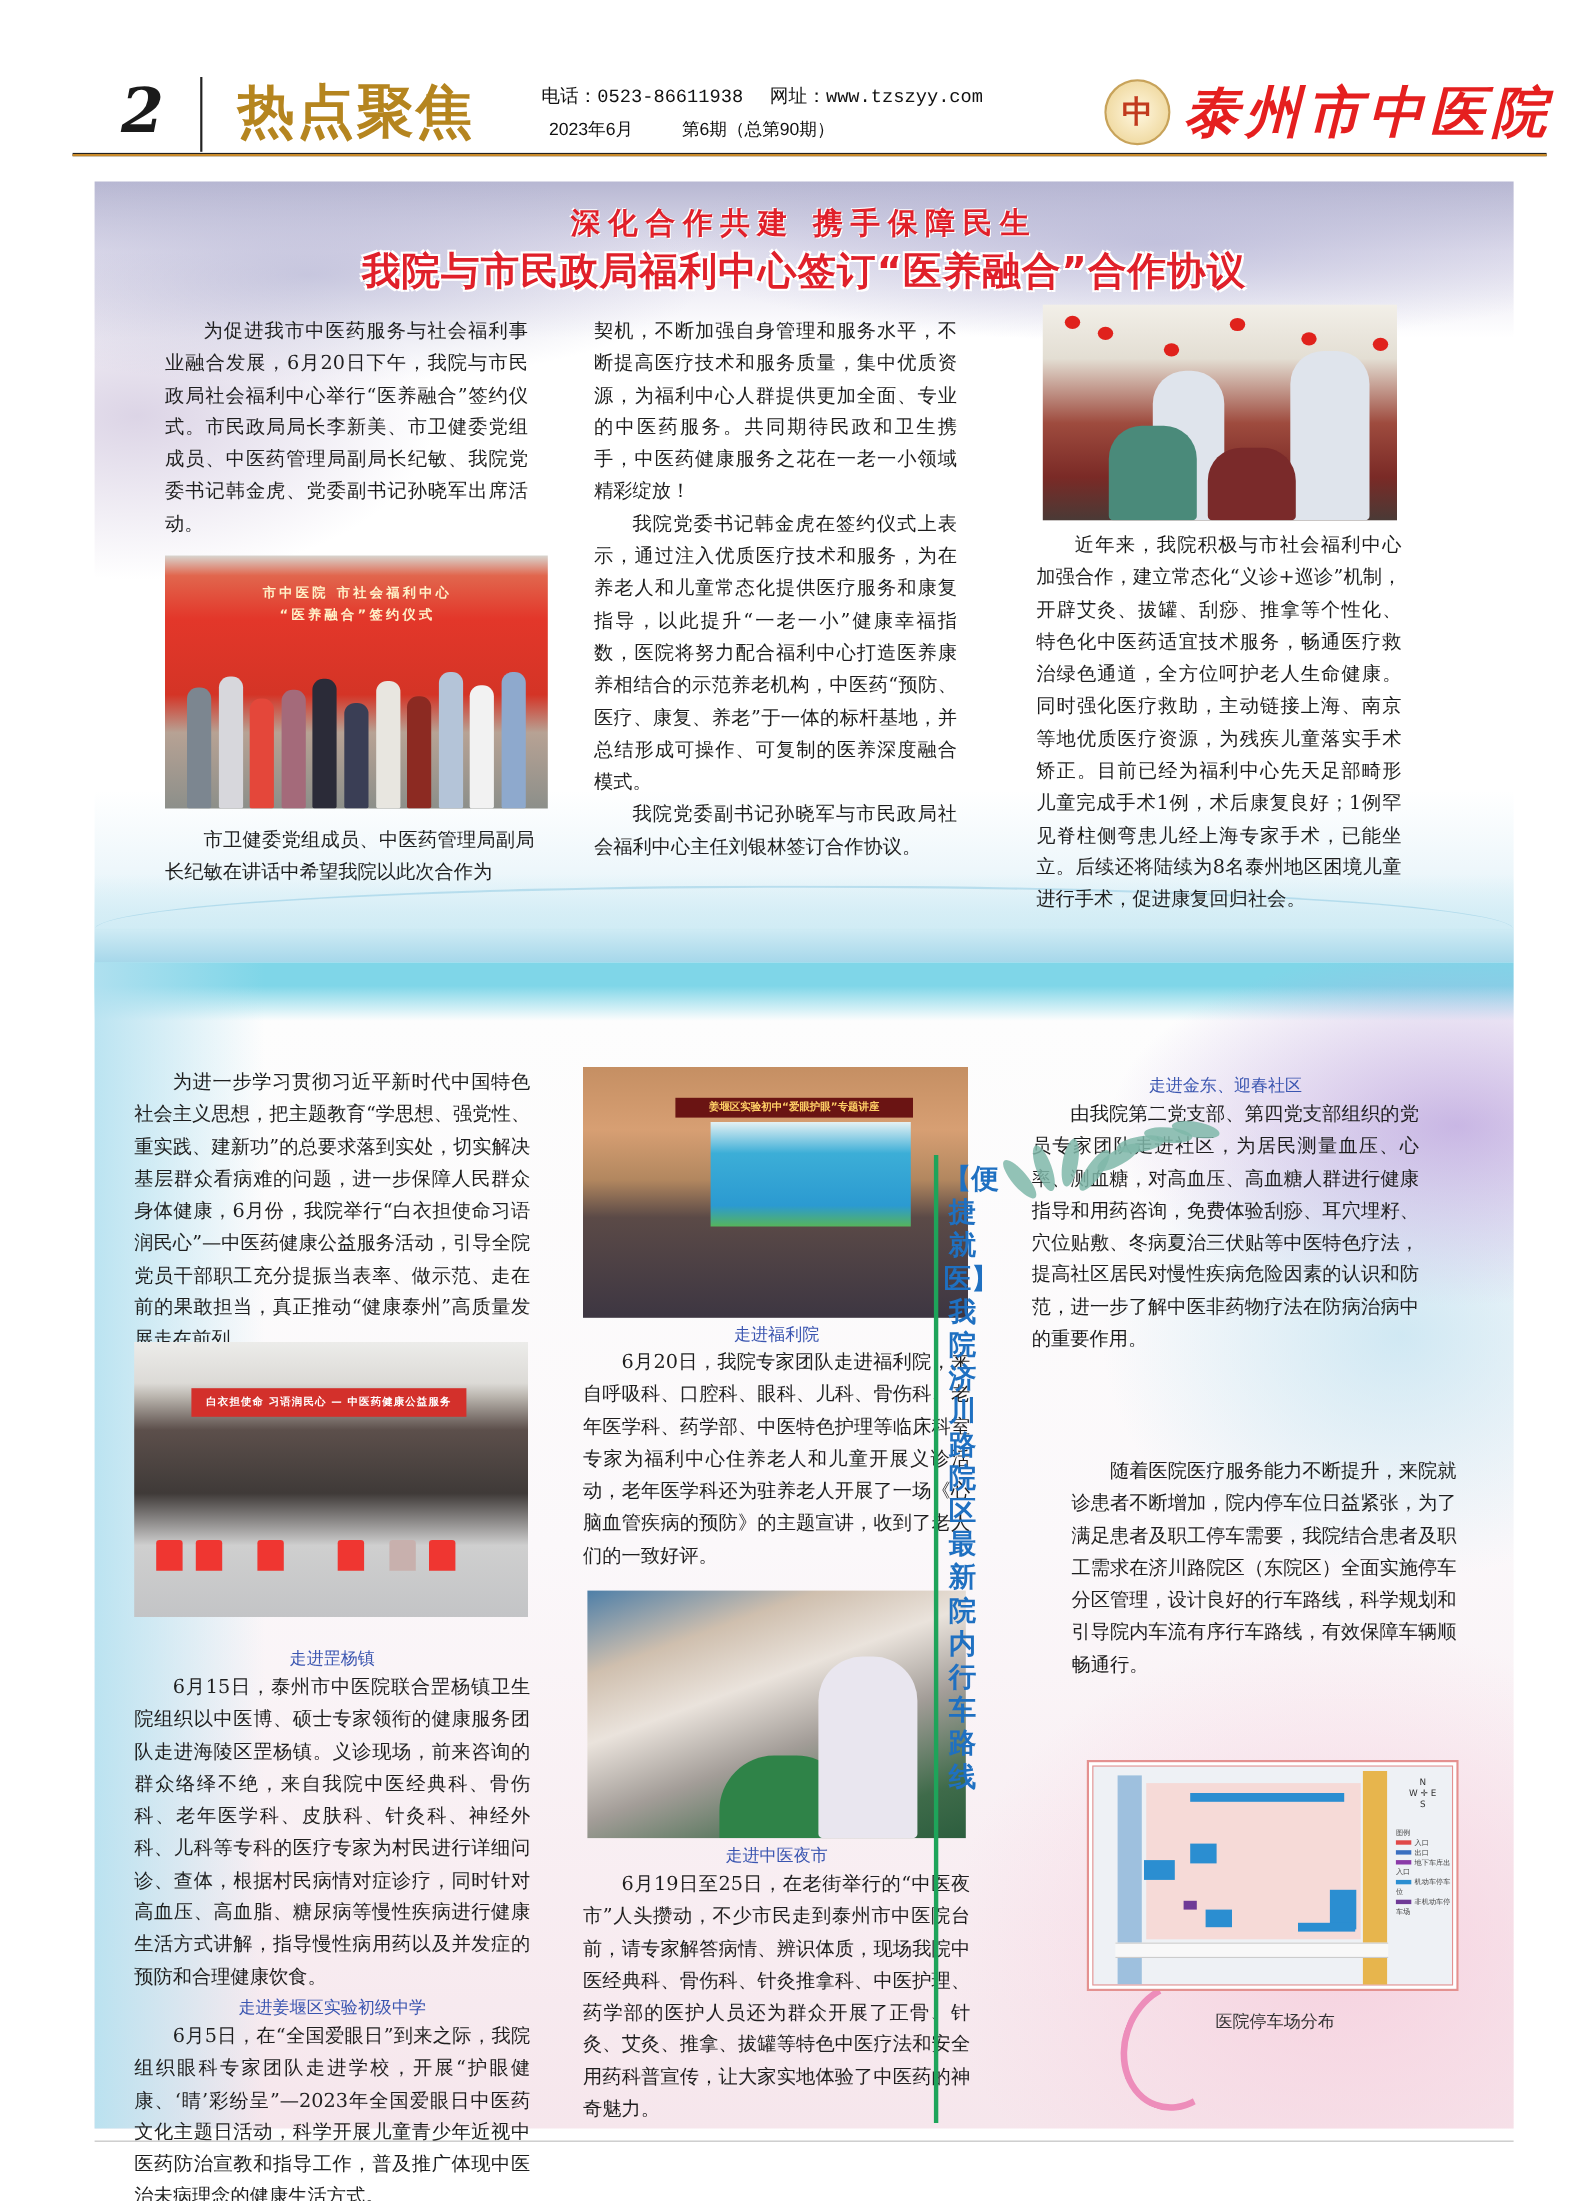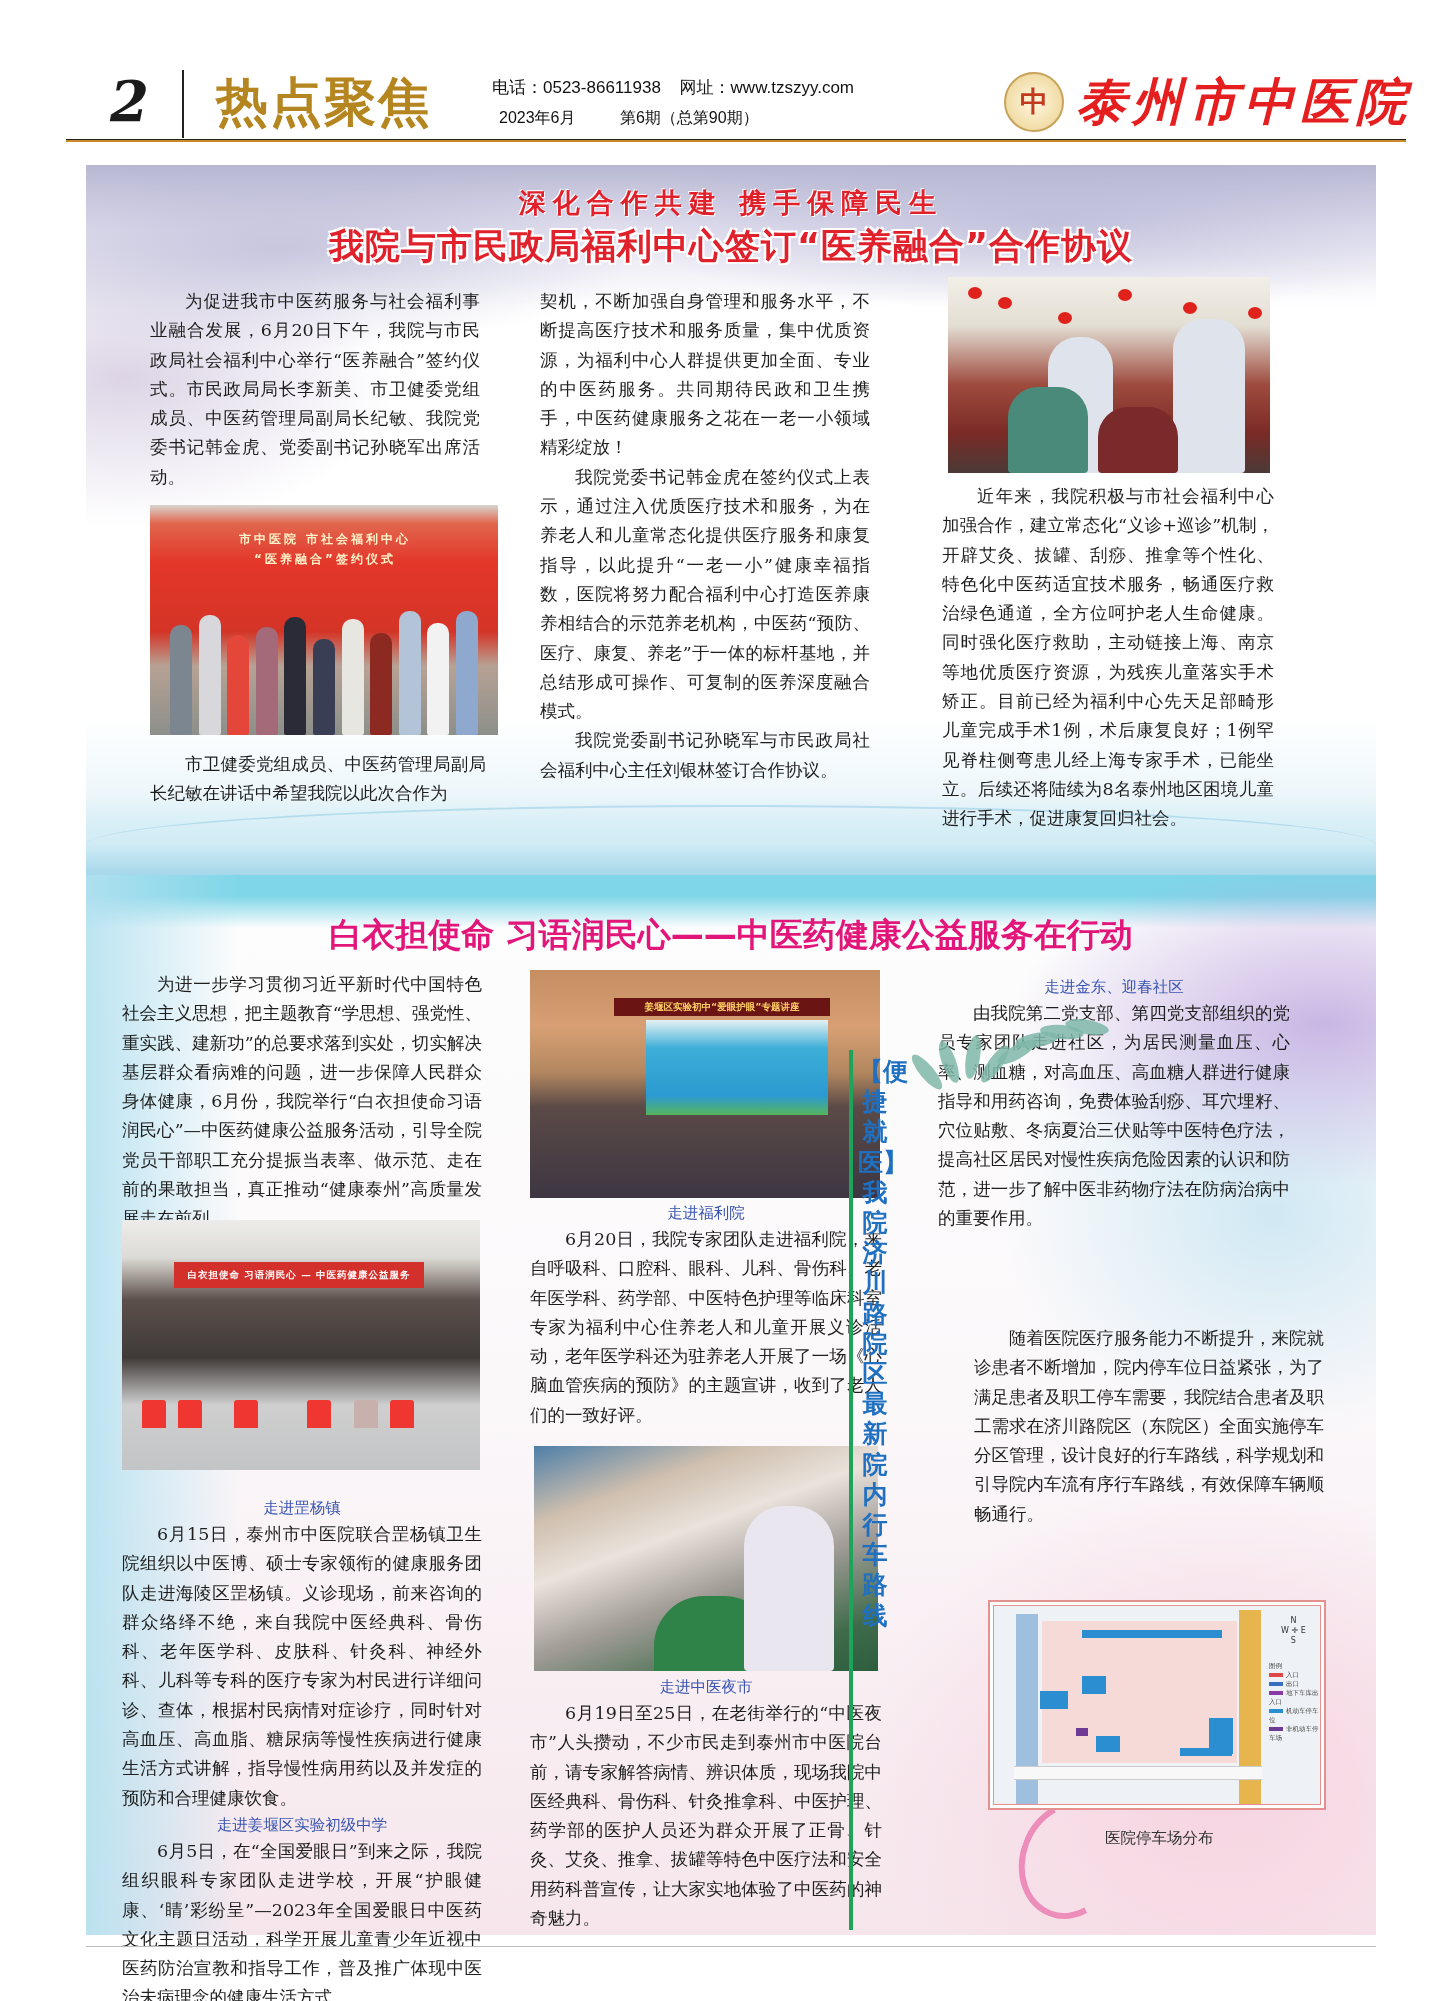--- a/index.html
+++ b/index.html
@@ -5,21 +5,21 @@
   * { box-sizing: border-box; margin: 0; padding: 0; }
   html, body { width: 1440px; height: 2001px; background: #ffffff; overflow: hidden; }
   body { position: relative; font-family: "DejaVu Serif", "Liberation Serif", serif; color: #222; }
 
   
   .masthead { position: absolute; left: 66px; top: 70px; width: 1340px; height: 66px; }
   .masthead .rule { position: absolute; left: 0; right: 0; bottom: -6px; height: 3px; background: #222; border-bottom: 2px solid #c98a2a; }
   .page-num { position: absolute; left: 44px; top: 0; font-family: "DejaVu Serif", serif; font-style: italic; font-weight: bold; font-size: 56px; line-height: 62px; color: #1b1b1b; }
   .vsep { position: absolute; left: 116px; top: 0; width: 2px; height: 68px; background: #222; }
   .section-name { position: absolute; left: 150px; top: 0; font-family: "DejaVu Serif", serif; font-weight: bold; font-size: 52px; line-height: 64px; color: #b5851f; letter-spacing: 2px; }
-  .contact { position: absolute; left: 426px; top: 6px; font-family: Liberation Sans, sans-serif; font-size: 17px; color: #111; white-space: nowrap; }
+  .contact { position: absolute; left: 426px; top: 6px; font-family: Liberation Mono, monospace; font-size: 17px; color: #111; white-space: nowrap; }
   .contact span { margin-right: 14px; }
   .issue { position: absolute; left: 433px; top: 38px; font-family: "Liberation Sans", sans-serif; font-size: 16px; color: #111; white-space: nowrap; }
   .issue span { margin-right: 40px; }
   .logo-emblem { position: absolute; left: 938px; top: 2px; width: 60px; height: 60px; border-radius: 50%; border: 2px solid #c8a35a; background: radial-gradient(circle, #fff7e0 0%, #f1dca6 70%, #d8b875 100%); display: flex; align-items: center; justify-content: center; font-size: 28px; color: #c13a1e; font-weight: bold; }
   .hospital-name { position: absolute; left: 1010px; top: 0; font-family: "DejaVu Serif", serif; font-size: 50px; line-height: 64px; font-weight: bold; font-style: italic; color: #e51f1f; letter-spacing: 6px; white-space: nowrap; }
 
   
   .panel1 { position: absolute; left: 86px; top: 165px; width: 1290px; height: 710px;
     background:
       radial-gradient(ellipse 40% 20% at 15% 12%, rgba(170,170,205,0.55), transparent 70%),
@@ -167,21 +167,20 @@
     <div class="nurse" style="left:225px;top:42px;width:72px;height:154px;"></div>
     <div class="nurse" style="left:60px;top:110px;width:80px;height:86px;background:#4a8a7a;"></div>
     <div class="nurse" style="left:150px;top:130px;width:80px;height:66px;background:#7a2a2a;"></div>
   </div>
   <div class="col" style="left:856px; top:317px; width:332px;">
     <p>近年来，我院积极与市社会福利中心加强合作，建立常态化“义诊+巡诊”机制，开辟艾灸、拔罐、刮痧、推拿等个性化、特色化中医药适宜技术服务，畅通医疗救治绿色通道，全方位呵护老人生命健康。同时强化医疗救助，主动链接上海、南京等地优质医疗资源，为残疾儿童落实手术矫正。目前已经为福利中心先天足部畸形儿童完成手术1例，术后康复良好；1例罕见脊柱侧弯患儿经上海专家手术，已能坐立。后续还将陆续为8名泰州地区困境儿童进行手术，促进康复回归社会。</p>
   </div>
 </section>
 
 <section class="panel2">
-  <h1 class="headline2">白衣担使命 习语润民心——中医药健康公益服务在行动</h1>
 
   <div class="col" style="left:36px; top:95px; width:360px;">
     <p>为进一步学习贯彻习近平新时代中国特色社会主义思想，把主题教育“学思想、强党性、重实践、建新功”的总要求落到实处，切实解决基层群众看病难的问题，进一步保障人民群众身体健康，6月份，我院举行“白衣担使命习语润民心”—中医药健康公益服务活动，引导全院党员干部职工充分提振当表率、做示范、走在前的果敢担当，真正推动“健康泰州”高质量发展走在前列。</p>
   </div>
 
   <div class="photo ph-street">
     <div class="banner">白衣担使命  习语润民心 — 中医药健康公益服务</div>
     <div class="stool" style="left:20px;"></div>
     <div class="stool" style="left:56px;"></div>
     <div class="stool" style="left:112px;"></div>

